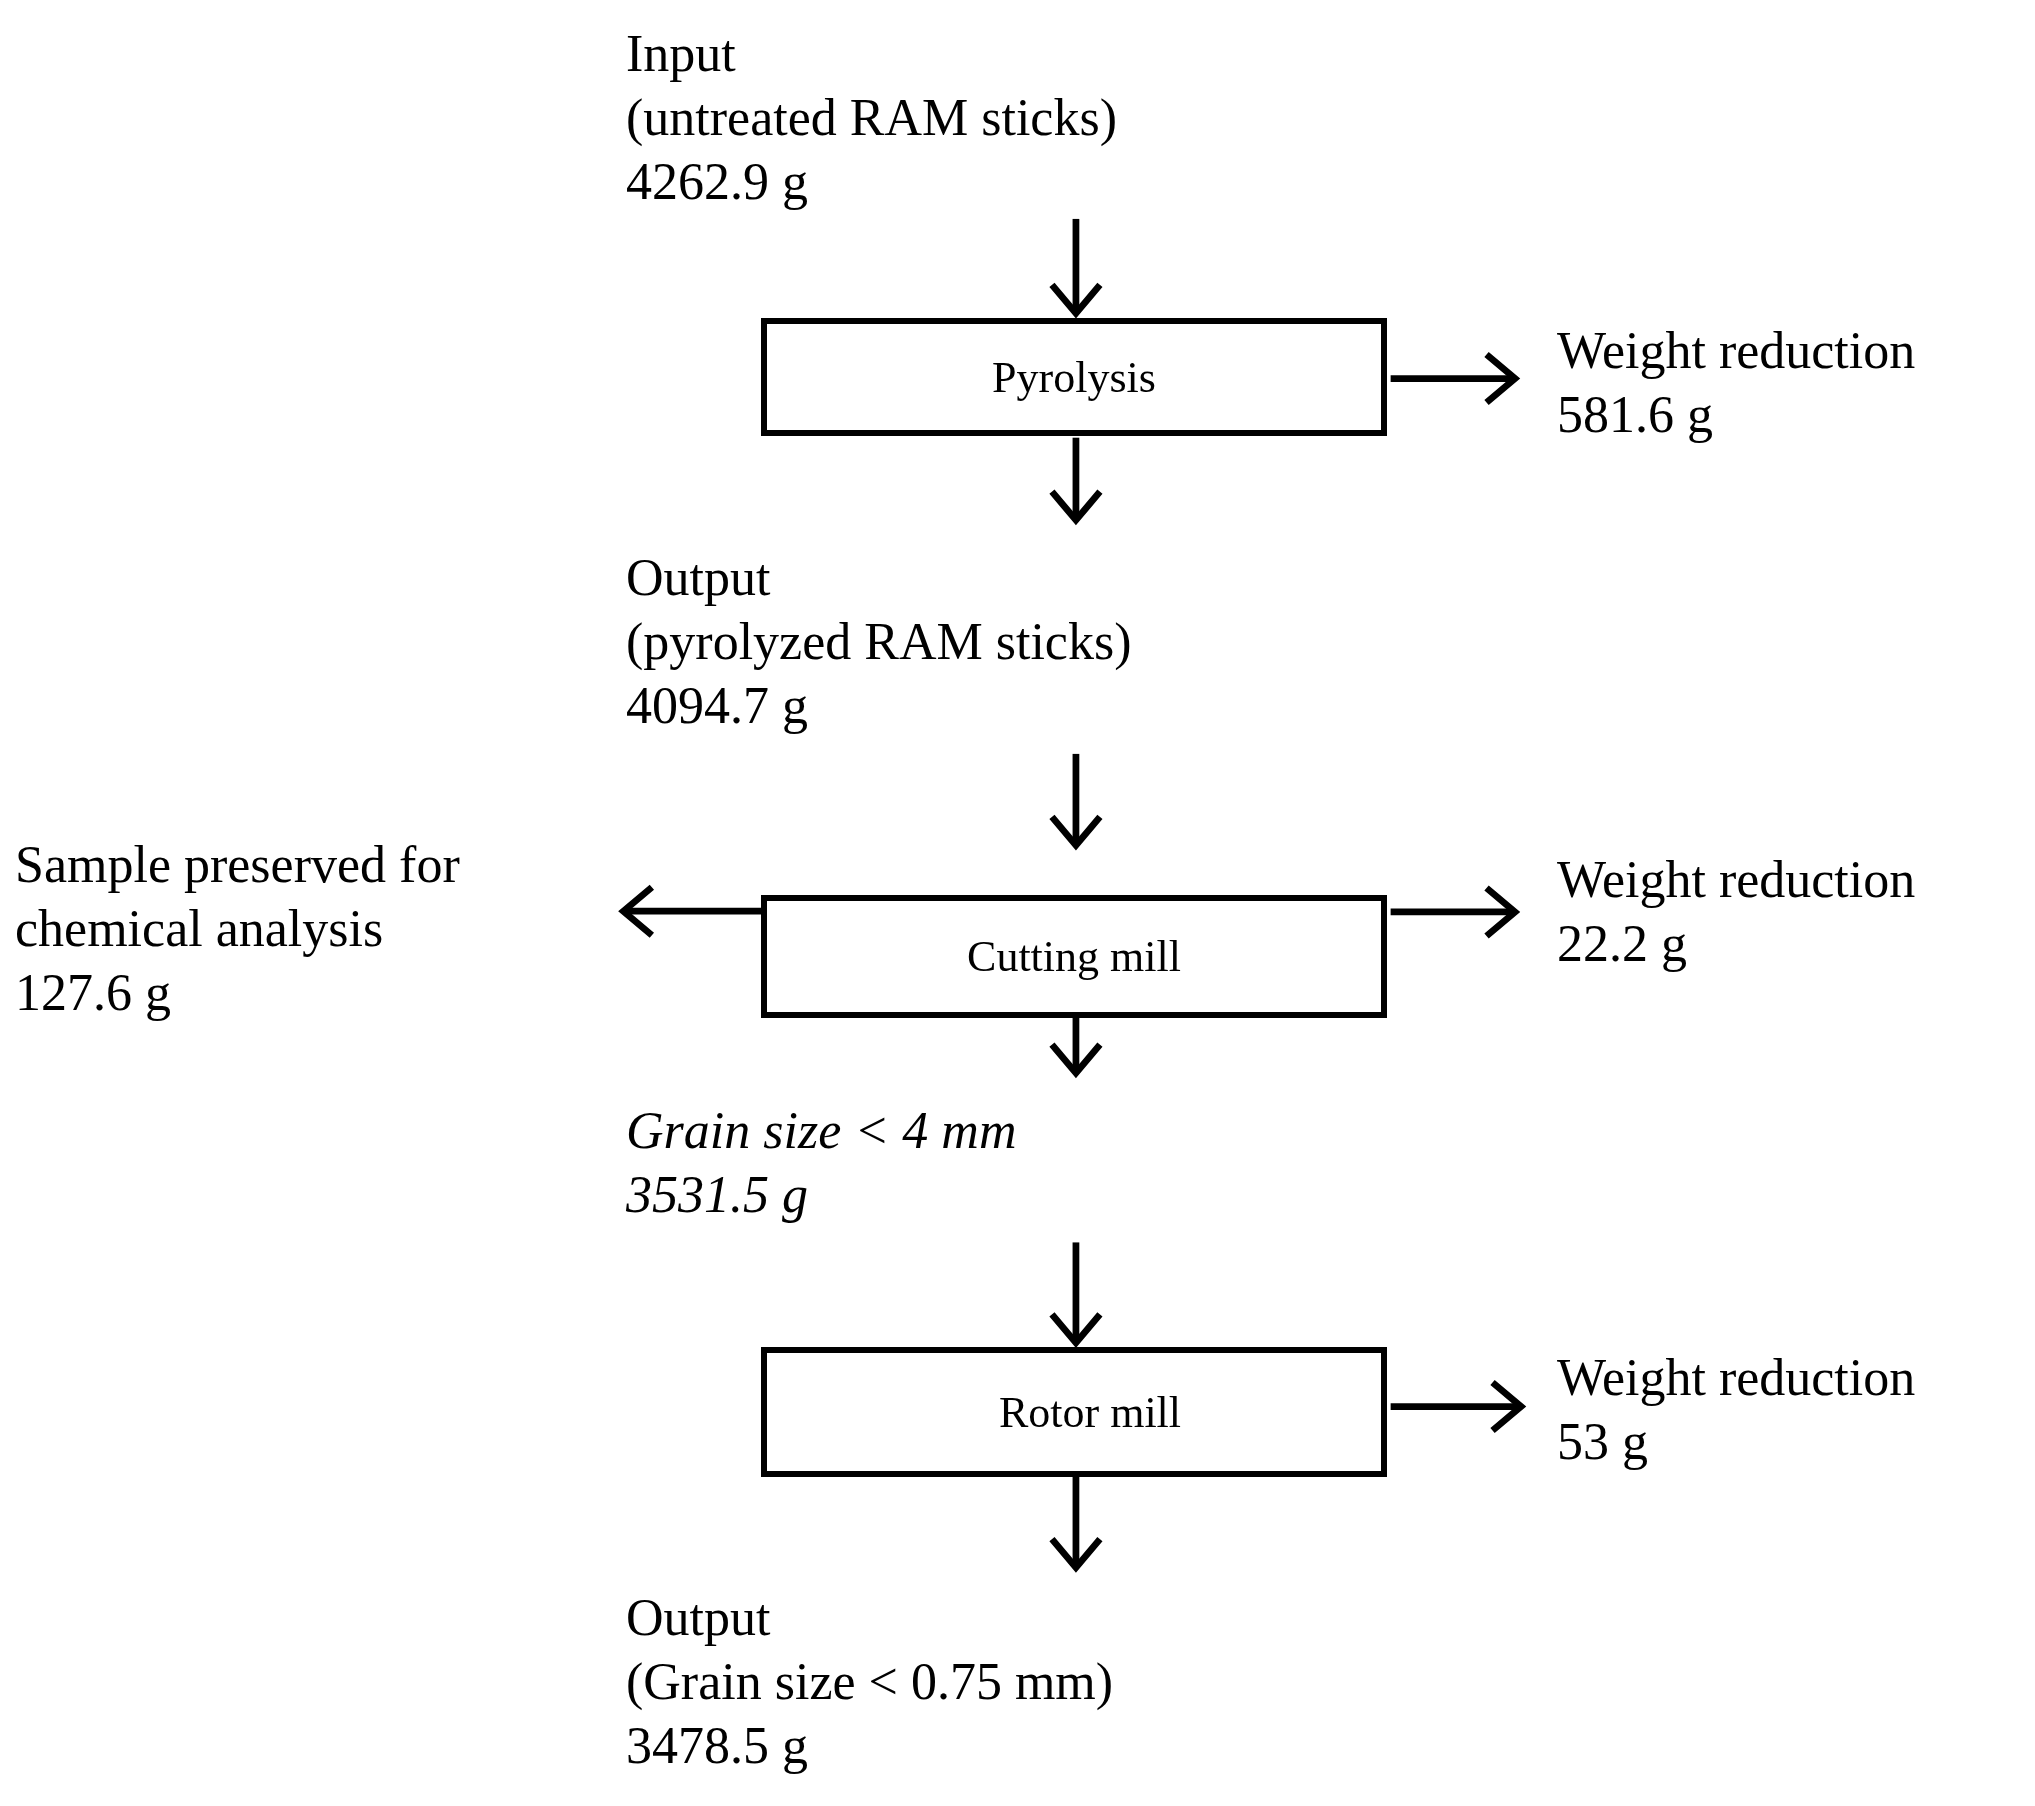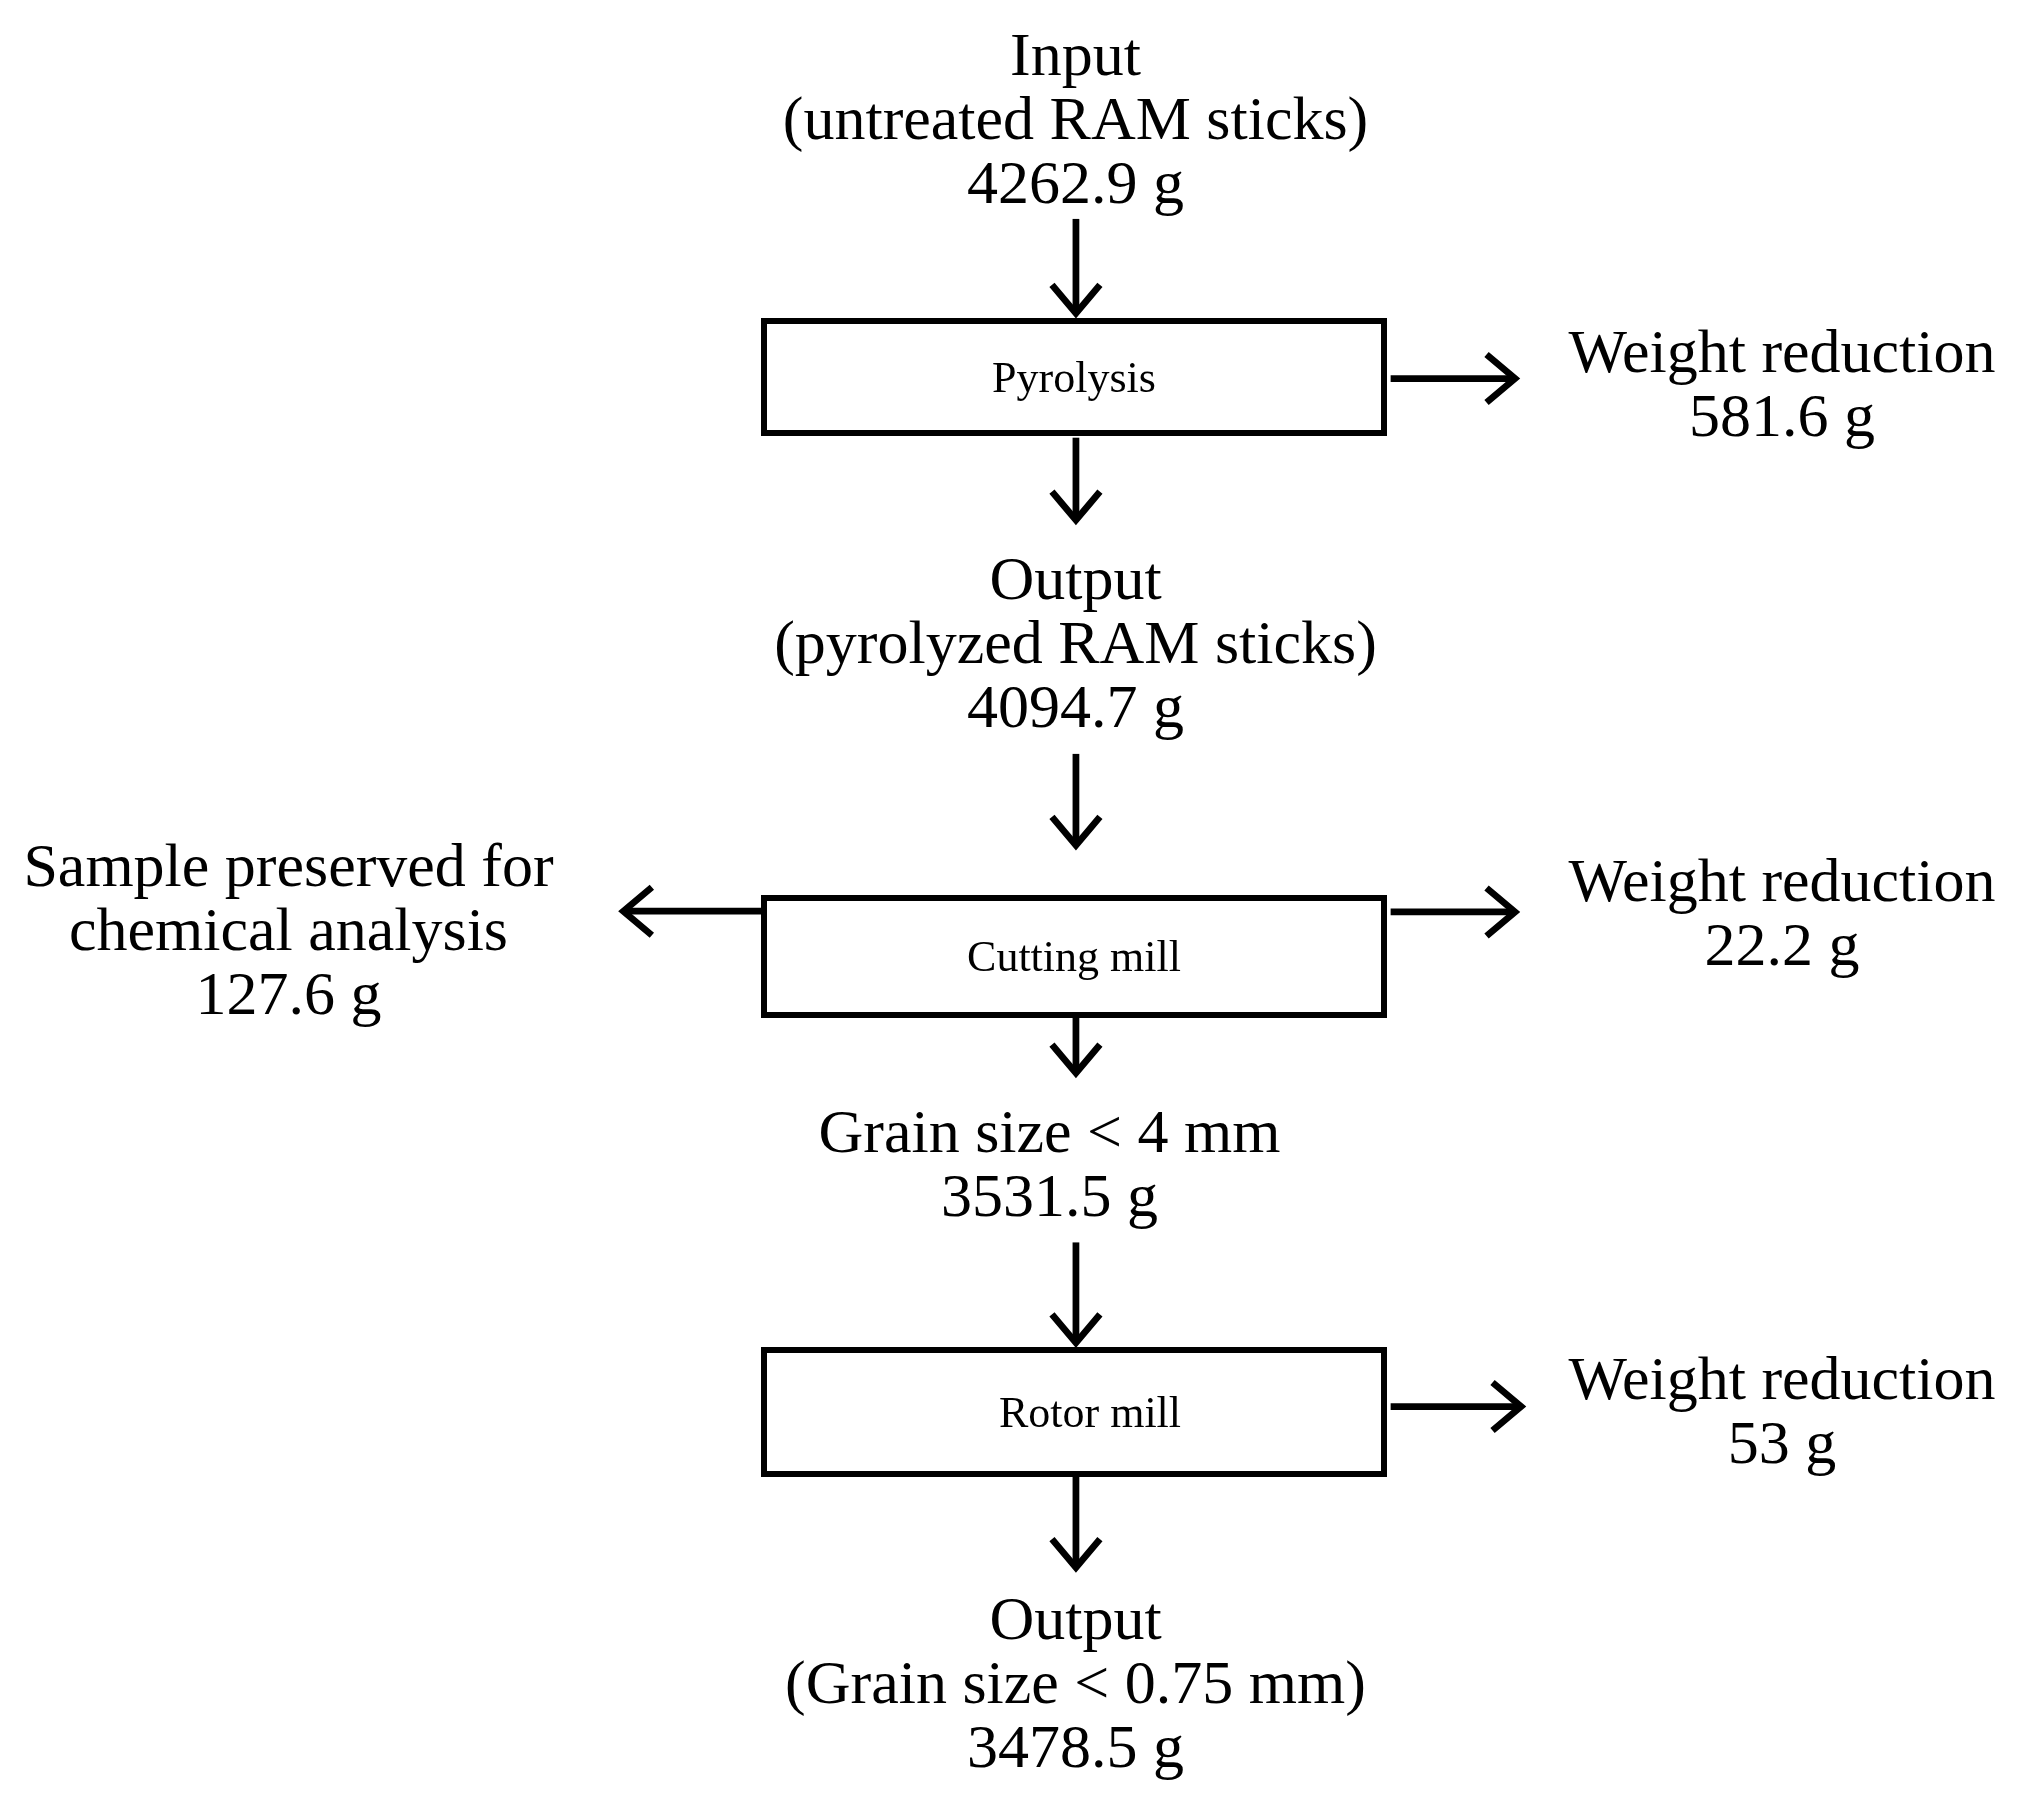--- a/index.html
+++ b/index.html
@@ -16,22 +16,22 @@
     font-family: "Liberation Serif", "DejaVu Serif", serif;
     overflow: hidden;
   }
   .arrow-layer {
     position: absolute;
     left: 0;
     top: 0;
   }
   .label-block {
     position: absolute;
-    text-align: center;
-    font-size: 62px;
+    text-align: left;
+    font-size: 52px;
     line-height: 64px;
     white-space: nowrap;
   }
   .process-box {
     position: absolute;
     left: 761px;
     width: 626px;
     box-sizing: border-box;
     border: 6.7px solid #000000;
     background: #ffffff;
@@ -93,21 +93,21 @@
 
   <div class="process-box" style="top:851px; height:123px;margin-top:44px;">
     <span>Cutting mill</span>
   </div>
 
   <div class="label-block" style="left:1557px; top:848px; width:450px;">
     <div>Weight reduction</div>
     <div>22.2 g</div>
   </div>
 
-  <div class="label-block" style="left:600px; top:1099px; width:899px;">
+  <div class="label-block" style="left:626px; top:1099px; width:899px;font-style:italic;">
     <div>Grain size &lt; 4 mm</div>
     <div>3531.5 g</div>
   </div>
 
   <div class="process-box" style="top:1347px; height:130px;padding-left:32px;">
     <span>Rotor mill</span>
   </div>
 
   <div class="label-block" style="left:1557px; top:1346px; width:450px;">
     <div>Weight reduction</div>

